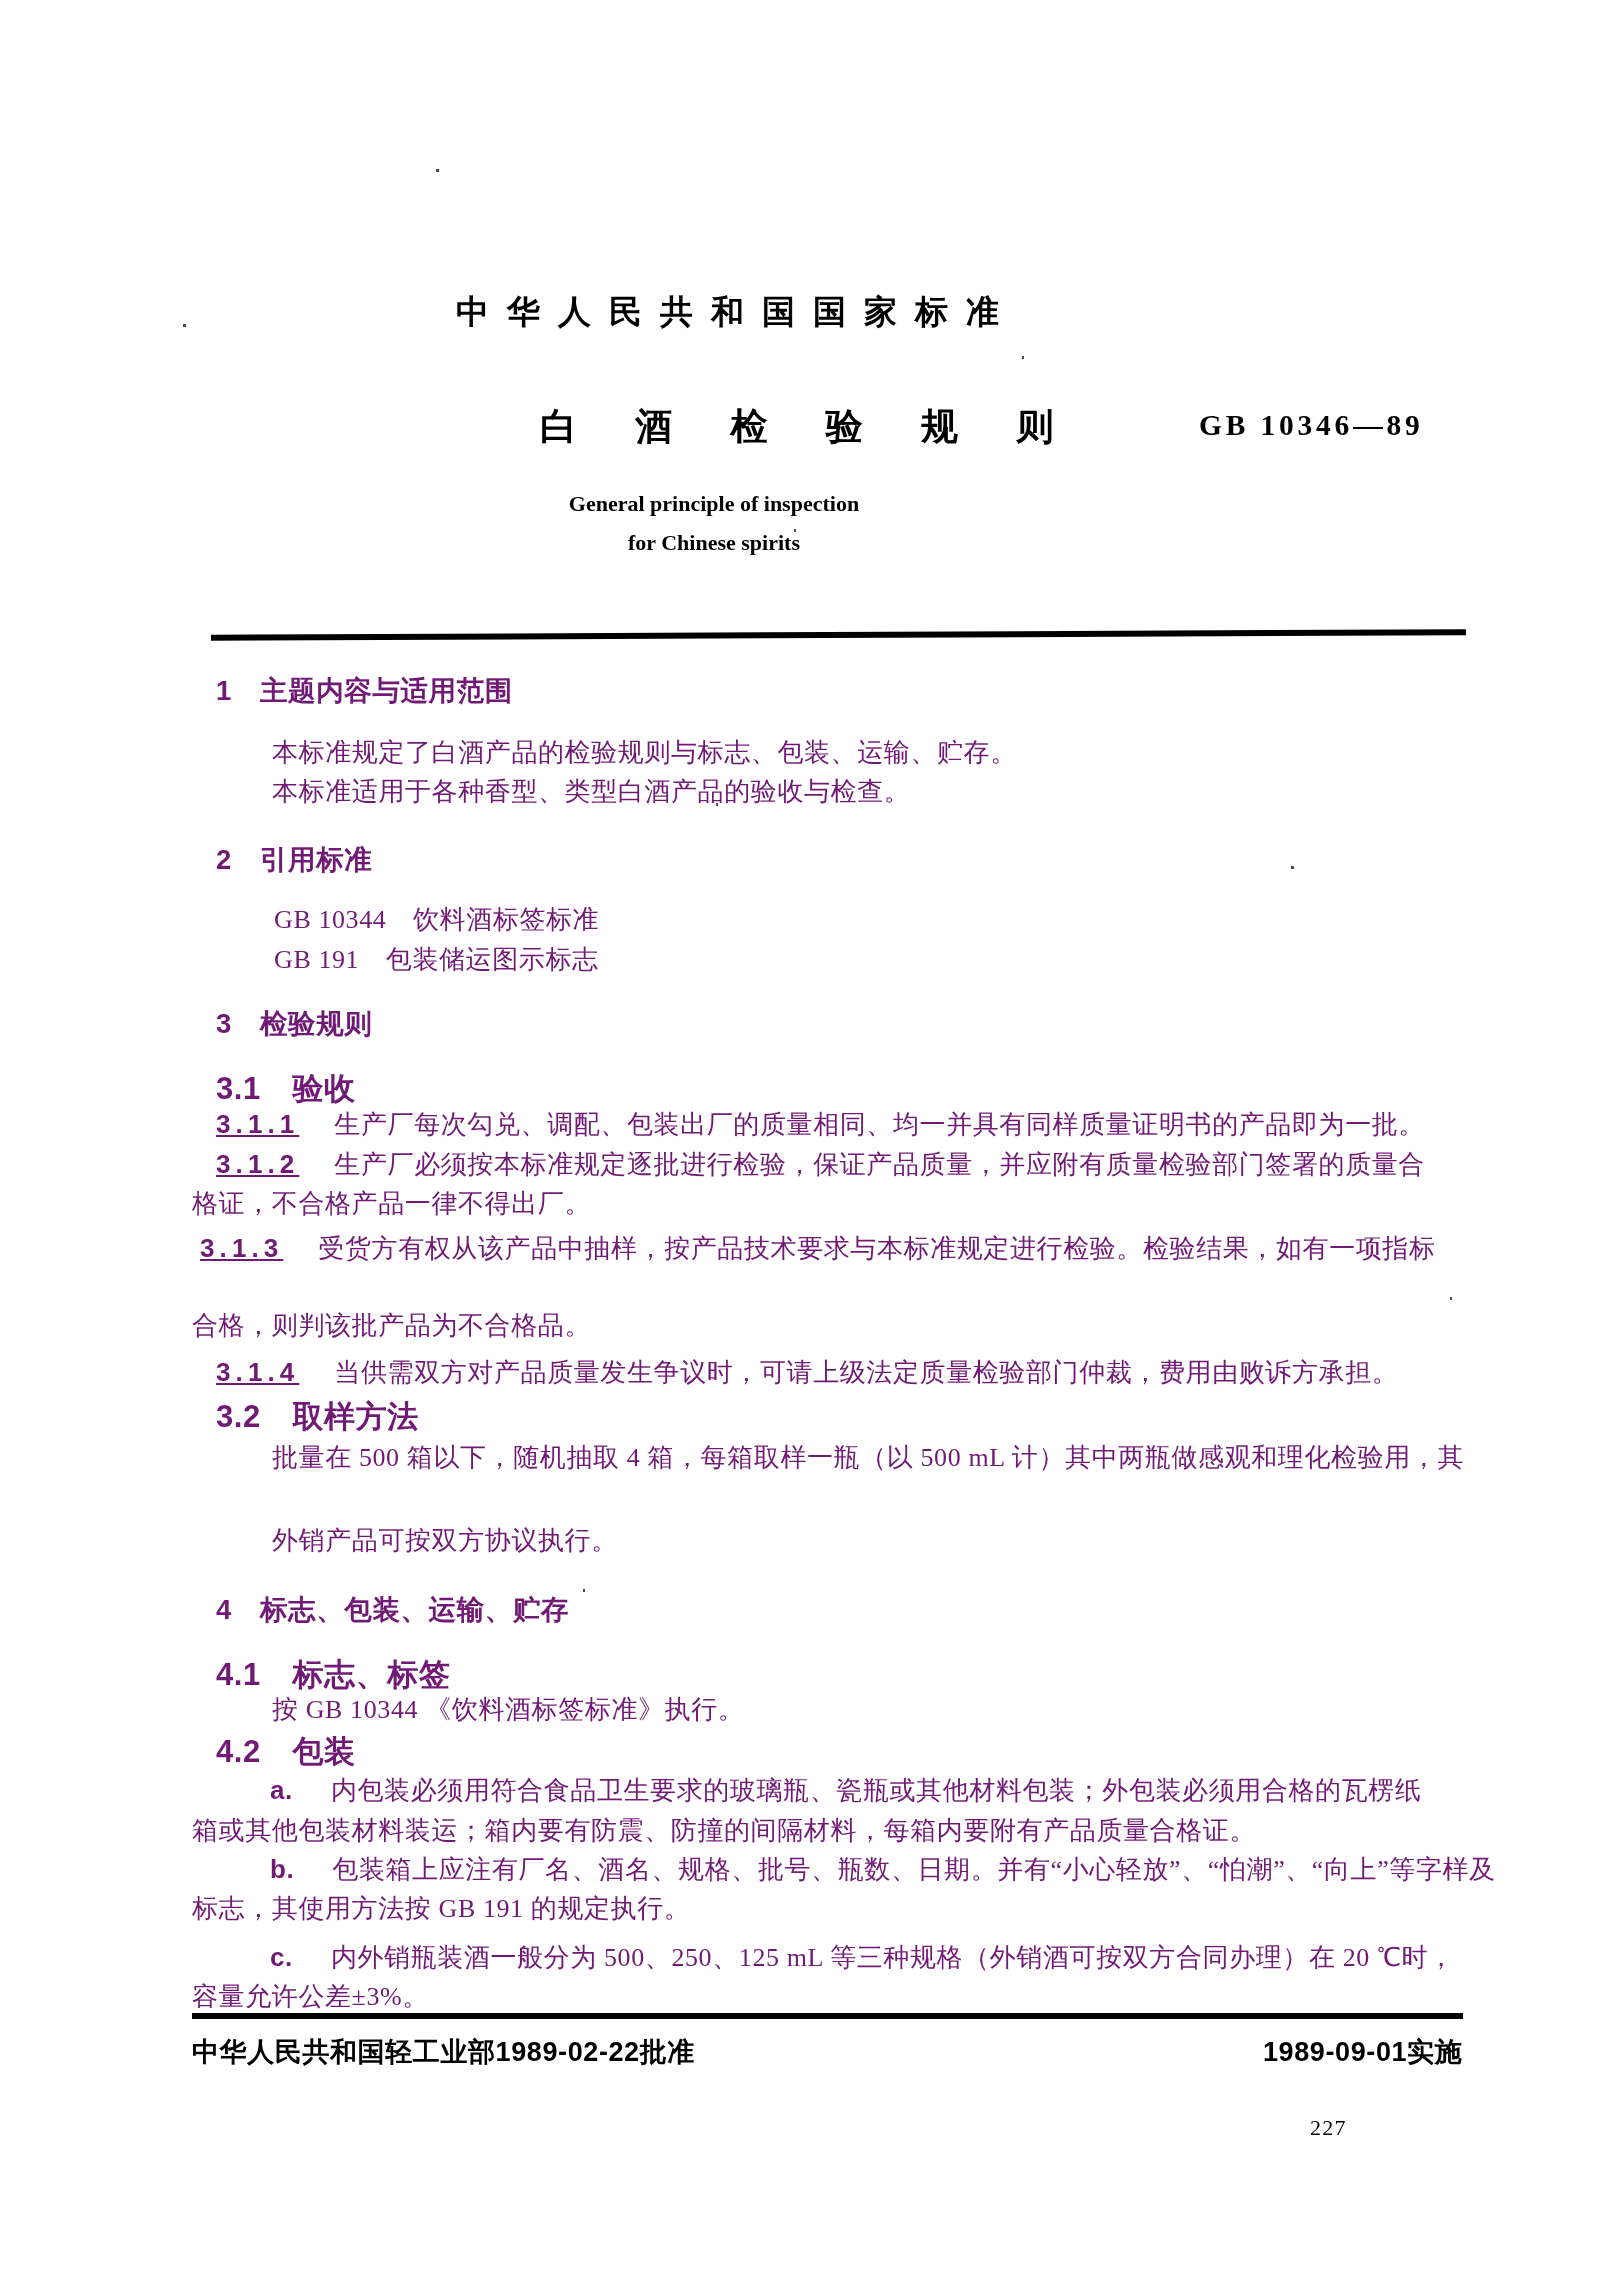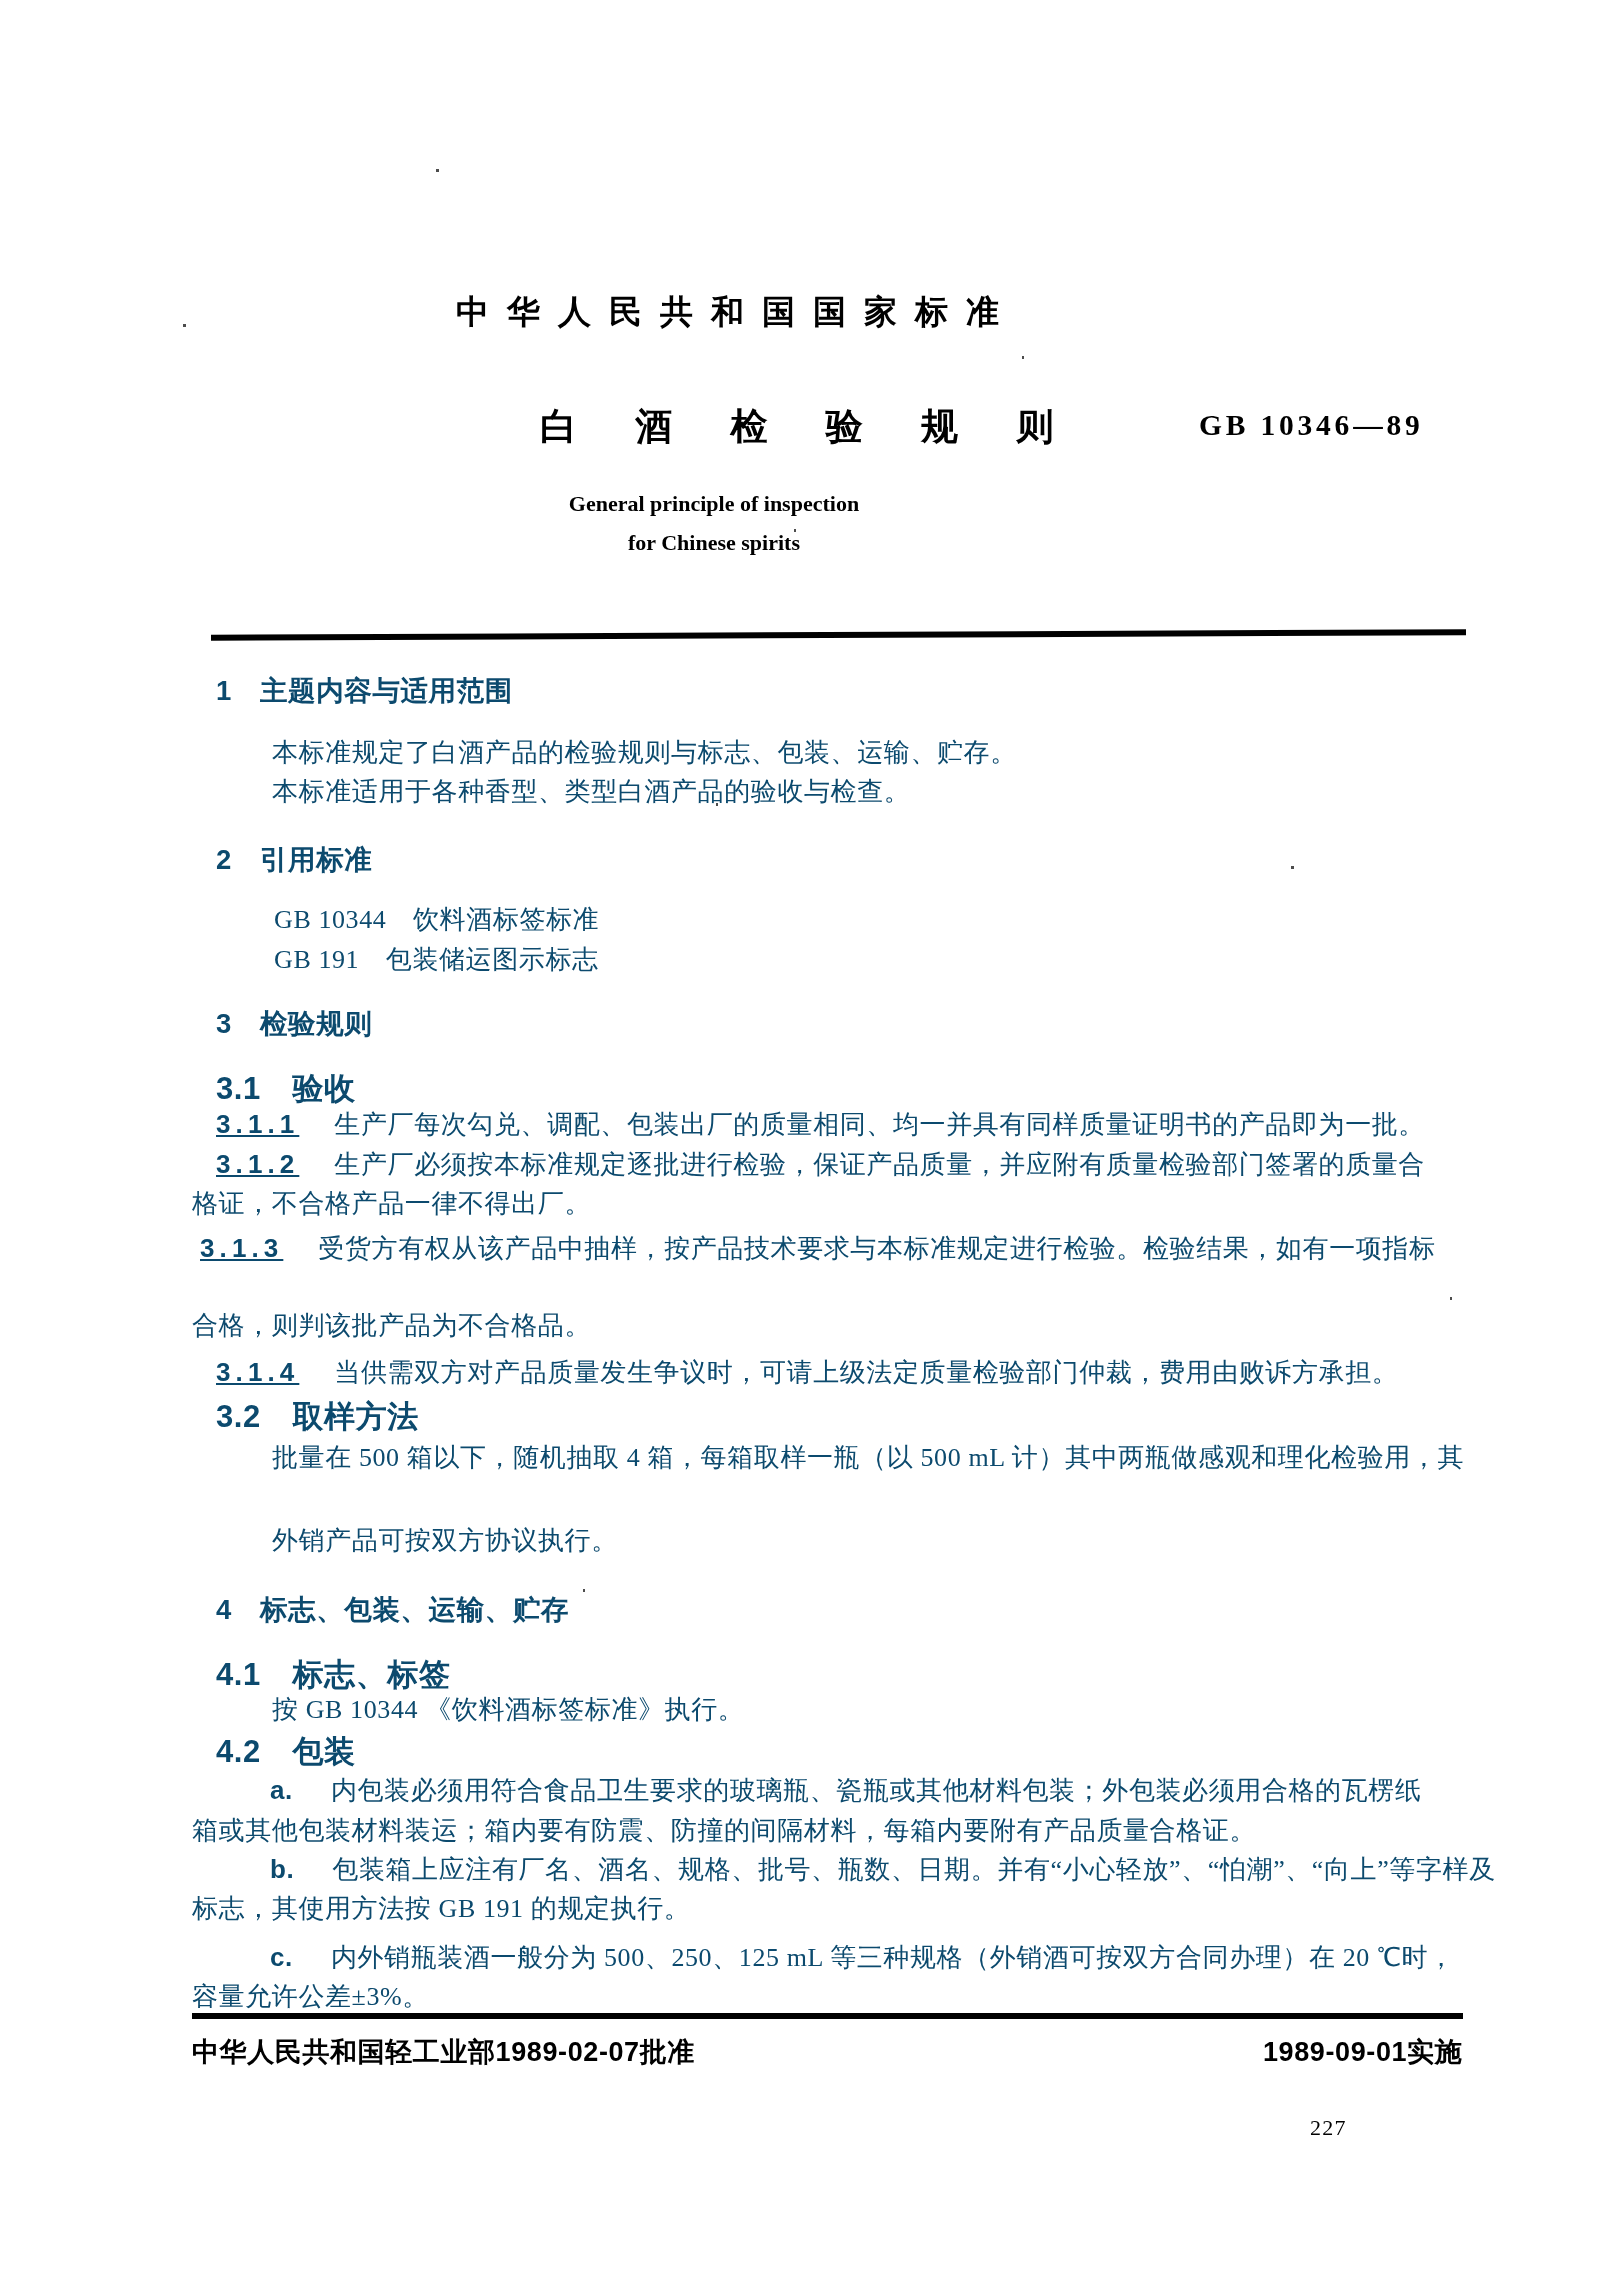--- a/index.html
+++ b/index.html
@@ -14,21 +14,21 @@
     background: #ffffff;
     color: #000000;
     overflow: hidden;
   }
   .ln {
     position: absolute;
     white-space: nowrap;
     font-family: "Liberation Serif", serif;
     font-size: 26px;
     letter-spacing: 0.6px;
-    color: #0c4a6e;
+    color: #701a75;
   }
   .hei {
     font-family: "Liberation Sans", sans-serif;
     font-weight: bold;
   }
   .h-sec { font-size: 27.5px; }
   .h-sub { font-size: 31px; }
   .org-title {
     position: absolute;
     left: 456px; top: 290px;
@@ -165,21 +165,21 @@
     <span class="item-label">b.</span><span>包装箱上应注有厂名、酒名、规格、批号、瓶数、日期。并有“小心轻放”、“怕潮”、“向上”等字样及</span>
   </div>
   <div class="ln" style="left:192px; top:1891px;">标志，其使用方法按 GB 191 的规定执行。</div>
 
   <div class="ln" style="left:270px; top:1940px;">
     <span class="item-label">c.</span><span>内外销瓶装酒一般分为 500、250、125 mL 等三种规格（外销酒可按双方合同办理）在 20 ℃时，</span>
   </div>
   <div class="ln" style="left:192px; top:1979px;">容量允许公差±3%。</div>
 
   <div class="rule" style="left:192px; top:2013px; width:1271px; height:5.8px;"></div>
-  <div class="footer-text" style="left:192px; top:2034px;">中华人民共和国轻工业部1989-02-07批准</div>
+  <div class="footer-text" style="left:192px; top:2034px;">中华人民共和国轻工业部1989-02-22批准</div>
   <div class="footer-text" style="left:1263px; top:2034px;">1989-09-01实施</div>
   <div class="page-num">227</div>
 
   <div class="speck" style="left:436px; top:169px;"></div>
   <div class="speck" style="left:183px; top:324px;"></div>
   <div class="speck" style="left:1022px; top:356px; width:1.9px;"></div>
   <div class="speck" style="left:794px; top:529px; width:1.9px;"></div>
   <div class="speck" style="left:1291px; top:866px;"></div>
   <div class="speck" style="left:716px; top:803px; width:1.9px; height:2.6px;"></div>
   <div class="speck" style="left:1450px; top:1297px; width:1.9px; height:2.6px;"></div>

